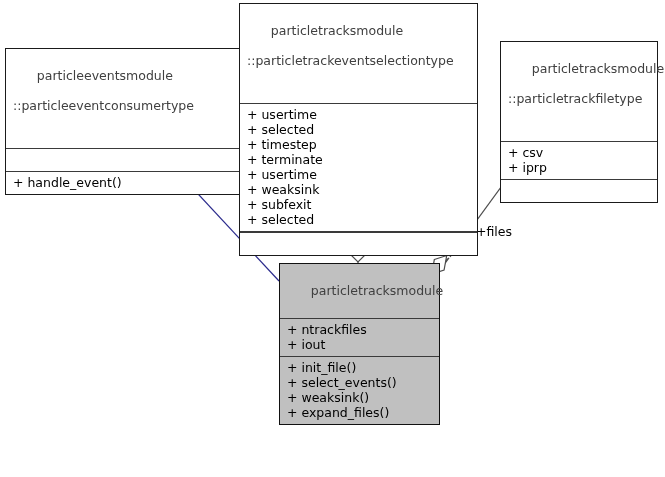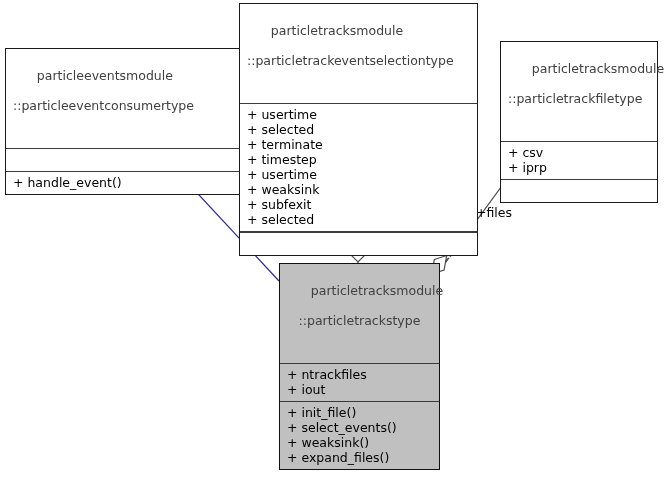--- a/index.html
+++ b/index.html
@@ -99,21 +99,21 @@
     </g>
 
     <g>
       <line x1="523" y1="157" x2="450" y2="257" stroke="#4d4d4d" stroke-width="1.2"></line>
       <polygon points="449,258 442,263 436,271 443,266" fill="#ffffff" stroke="#4d4d4d" stroke-width="1.2"></polygon>
       <polygon points="436,258 449,258 442,271 429,271" fill="#ffffff" stroke="#4d4d4d" stroke-width="1.2" transform="rotate(-18 440 264)"></polygon>
     </g>
   </svg>
 
   <div class="edge-label" style="left:360px; top:221px;">+selected</div>
-  <div class="edge-label" style="left:476px; top:205px;">+files</div>
+  <div class="edge-label" style="left:476px; top:224px;">+files</div>
 
   <div class="uml-box" style="left:5px; top:48px; width:251px;">
     <div class="box-title">
       <span>particleeventsmodule</span>
       <span class="t-line2">::particleeventconsumertype</span>
     </div>
     <div class="sep"></div>
     <div class="box-section empty"></div>
     <div class="sep"></div>
     <div class="box-section">
@@ -123,22 +123,22 @@
 
   <div class="uml-box" style="left:239px; top:3px; width:239px;">
     <div class="box-title">
       <span>particletracksmodule</span>
       <span class="t-line2">::particletrackeventselectiontype</span>
     </div>
     <div class="sep"></div>
     <div class="box-section">
       <div class="member">+ usertime</div>
       <div class="member">+ selected</div>
+      <div class="member">+ timestep</div>
       <div class="member">+ terminate</div>
-      <div class="member">+ timestep</div>
       <div class="member">+ usertime</div>
       <div class="member">+ weaksink</div>
       <div class="member">+ subfexit</div>
       <div class="member">+ selected</div>
     </div>
     <div class="sep thick"></div>
     <div class="box-section empty"></div>
   </div>
 
   <div class="uml-box" style="left:500px; top:41px; width:158px;">
@@ -151,21 +151,20 @@
       <div class="member">+ csv</div>
       <div class="member">+ iprp</div>
     </div>
     <div class="sep"></div>
     <div class="box-section empty"></div>
   </div>
 
   <div class="uml-box filled" style="left:279px; top:263px; width:161px;">
     <div class="box-title">
       <span>particletracksmodule</span>
-      <span class="t-line2">::particletrackstype</span>
     </div>
     <div class="sep"></div>
     <div class="box-section">
       <div class="member">+ ntrackfiles</div>
       <div class="member">+ iout</div>
     </div>
     <div class="sep"></div>
     <div class="box-section">
       <div class="member">+ init_file()</div>
       <div class="member">+ select_events()</div>

